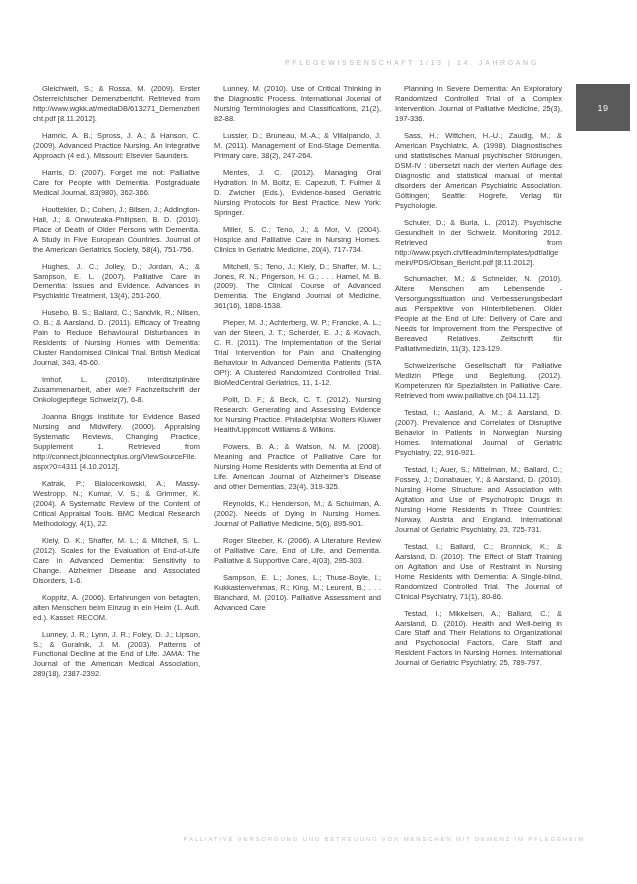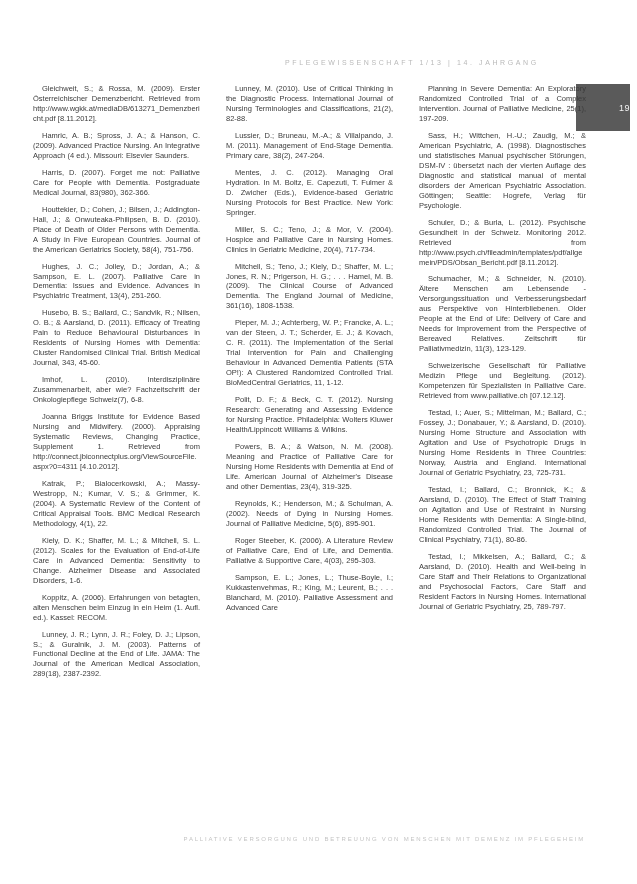--- a/index.html
+++ b/index.html
@@ -18,33 +18,33 @@
     letter-spacing:2.6px;
     color:#b9b9b9;
     text-transform:uppercase;
     white-space:nowrap;
   }
   .page-tab{
     position:absolute;
     top:84px;right:7px;
     width:54px;height:47px;
     background:#5a5a5a;
-    display:flex;align-items:center;justify-content:flex-end;margin-left:39px;
+    display:flex;align-items:center;justify-content:center;margin-left:39px;
   }
   .page-tab .num{
     color:#f2f2f2;
     font-size:9px;
     letter-spacing:.5px;
   }
   .columns{
     position:absolute;
     top:84px;left:33px;
     width:531px;
     display:flex;
-    gap:26px;
+    gap:14px;
   }
   .col{
     width:167px;
     flex:0 0 167px;
   }
   .ref{
     margin:0 0 7px 0;
     font-size:7.5px;
     line-height:1.33;
     color:#3b3b3b;
@@ -96,25 +96,26 @@
         <p class="ref">Miller, S. C.; Teno, J.; &amp; Mor, V. (2004). Hospice and Palliative Care in Nursing Homes. Clinics in Geriatric Medicine, 20(4), 717-734.</p>
         <p class="ref">Mitchell, S.; Teno, J.; Kiely, D.; Shaffer, M. L.; Jones, R. N.; Prigerson, H. G.; . . . Hamel, M. B. (2009). The Clinical Course of Advanced Dementia. The England Journal of Medicine, 361(16), 1808-1538.</p>
         <p class="ref">Pieper, M. J.; Achterberg, W. P.; Francke, A. L.; van der Steen, J. T.; Scherder, E. J.; &amp; Kovach, C. R. (2011). The Implementation of the Serial Trial Intervention for Pain and Challenging Behaviour in Advanced Dementia Patients (STA OP!): A Clustered Randomized Controlled Trial. BioMedCentral Geriatrics, 11, 1-12.</p>
         <p class="ref">Polit, D. F.; &amp; Beck, C. T. (2012). Nursing Research: Generating and Assessing Evidence for Nursing Practice. Philadelphia: Wolters Kluwer Health/Lippincott Williams &amp; Wilkins.</p>
         <p class="ref">Powers, B. A.; &amp; Watson, N. M. (2008). Meaning and Practice of Palliative Care for Nursing Home Residents with Dementia at End of Life. American Journal of Alzheimer's Disease and other Dementias, 23(4), 319-325.</p>
         <p class="ref">Reynolds, K.; Henderson, M.; &amp; Schulman, A. (2002). Needs of Dying in Nursing Homes. Journal of Palliative Medicine, 5(6), 895-901.</p>
         <p class="ref">Roger Steeber, K. (2006). A Literature Review of Palliative Care, End of Life, and Dementia. Palliative &amp; Supportive Care, 4(03), 295-303.</p>
         <p class="ref">Sampson, E. L.; Jones, L.; Thuse-Boyle, I.; Kukkastenvehmas, R.; King, M.; Leurent, B.; . . . Blanchard, M. (2010). Palliative Assessment and Advanced Care</p>
       </div>
     <div class="col">
-        <p class="ref">Planning in Severe Dementia: An Exploratory Randomized Controlled Trial of a Complex Intervention. Journal of Palliative Medicine, 25(1), 197-209.</p>
+        <p class="ref">Planning in Severe Dementia: An Exploratory Randomized Controlled Trial of a Complex Intervention. Journal of Palliative Medicine, 25(3), 197-336.</p>
         <p class="ref">Sass, H.; Wittchen, H.-U.; Zaudig, M.; &amp; American Psychiatric, A. (1998). Diagnostisches und statistisches Manual psychischer Störungen, DSM-IV : übersetzt nach der vierten Auflage des Diagnostic and statistical manual of mental disorders der American Psychiatric Association. Göttingen; Seattle: Hogrefe, Verlag für Psychologie.</p>
         <p class="ref">Schuler, D.; &amp; Burla, L. (2012). Psychische Gesundheit in der Schweiz. Monitoring 2012. Retrieved from http://www.psych.ch/fileadmin/templates/pdf/allgemein/PDS/Obsan_Bericht.pdf [8.11.2012].</p>
         <p class="ref">Schumacher, M.; &amp; Schneider, N. (2010). Ältere Menschen am Lebensende - Versorgungssituation und Verbesserungsbedarf aus Perspektive von Hinterbliebenen. Older People at the End of Life: Delivery of Care and Needs for Improvement from the Perspective of Bereaved Relatives. Zeitschrift für Palliativmedizin, 11(3), 123-129.</p>
-        <p class="ref">Schweizerische Gesellschaft für Palliative Medizin Pflege und Begleitung. (2012). Kompetenzen für Spezialisten in Palliative Care. Retrieved from www.palliative.ch [07.12.12].</p>
+        <p class="ref">Schweizerische Gesellschaft für Palliative Medizin Pflege und Begleitung. (2012). Kompetenzen für Spezialisten in Palliative Care. Retrieved from www.palliative.ch [04.11.12].</p>
+        <p class="ref">Testad, I.; Aasland, A. M.; &amp; Aarsland, D. (2007). Prevalence and Correlates of Disruptive Behavior in Patients in Norwegian Nursing Homes. International Journal of Geriatric Psychiatry, 22, 916-921.</p>
         <p class="ref">Testad, I.; Auer, S.; Mittelman, M.; Ballard, C.; Fossey, J.; Donabauer, Y.; &amp; Aarsland, D. (2010). Nursing Home Structure and Association with Agitation and Use of Psychotropic Drugs in Nursing Home Residents in Three Countries: Norway, Austria and England. International Journal of Geriatric Psychiatry, 23, 725-731.</p>
         <p class="ref">Testad, I.; Ballard, C.; Bronnick, K.; &amp; Aarsland, D. (2010). The Effect of Staff Training on Agitation and Use of Restraint in Nursing Home Residents with Dementia: A Single-blind, Randomized Controlled Trial. The Journal of Clinical Psychiatry, 71(1), 80-86.</p>
         <p class="ref">Testad, I.; Mikkelsen, A.; Ballard, C.; &amp; Aarsland, D. (2010). Health and Well-being in Care Staff and Their Relations to Organizational and Psychosocial Factors, Care Staff and Resident Factors in Nursing Homes. International Journal of Geriatric Psychiatry, 25, 789-797.</p>
       </div>
   </div>
 
   <div class="running-footer">Palliative Versorgung und Betreuung von Menschen mit Demenz im Pflegeheim</div>
 
 </div>
 

